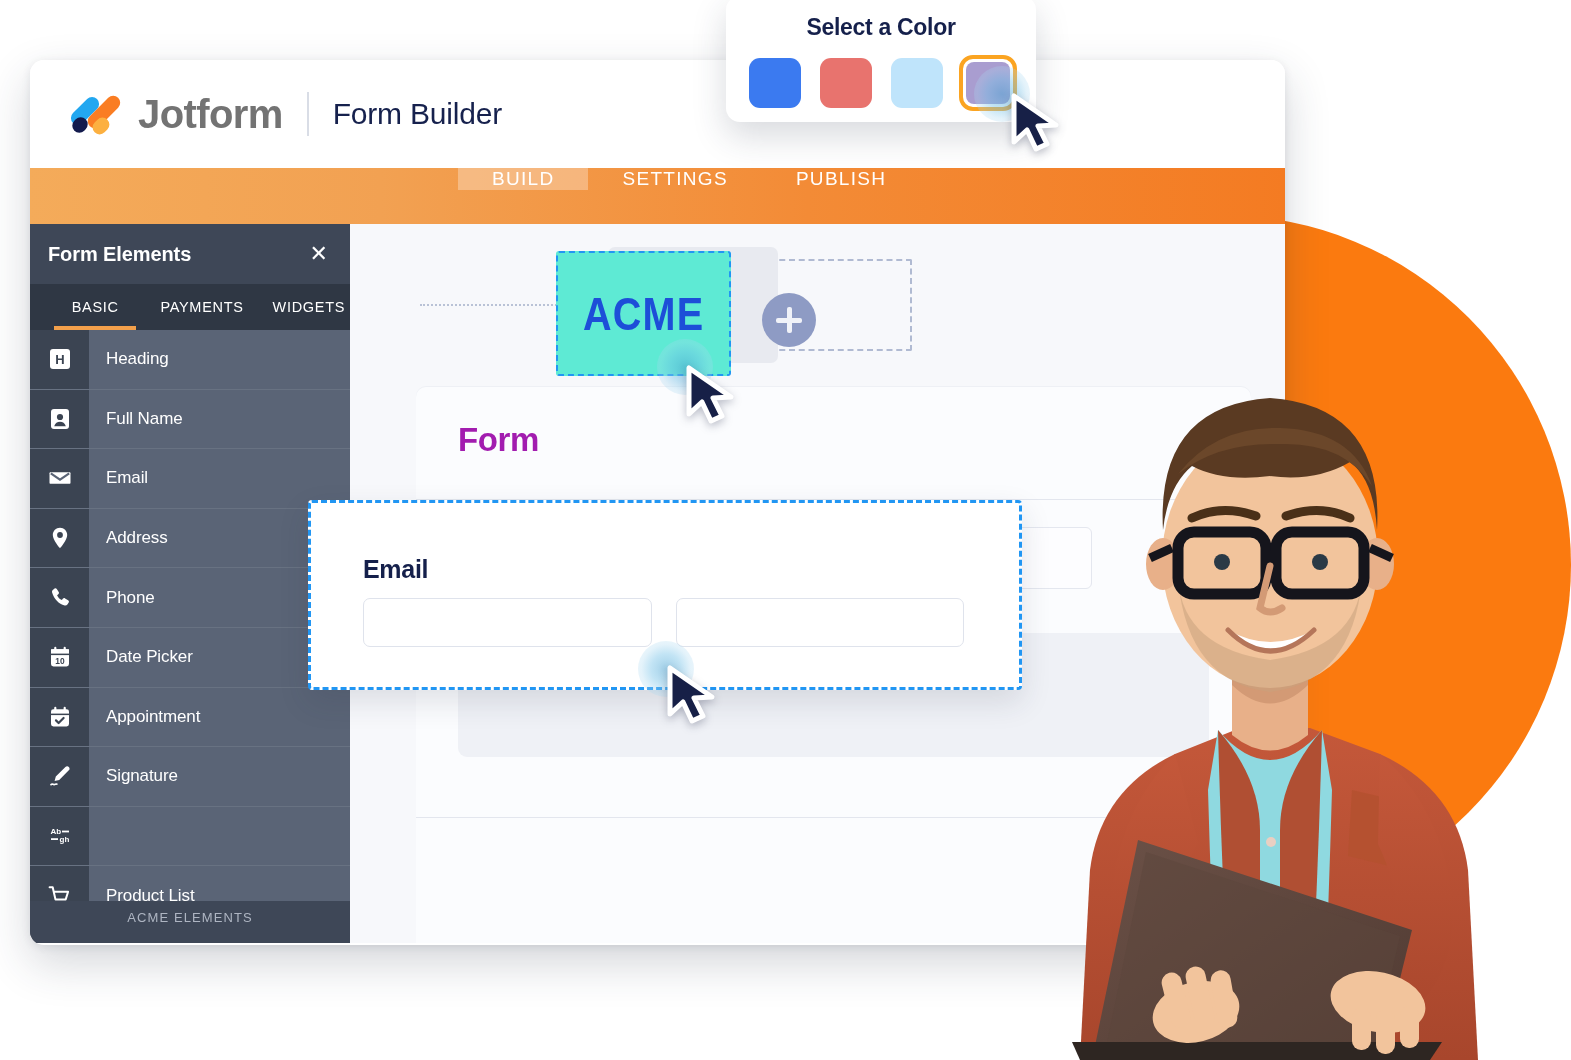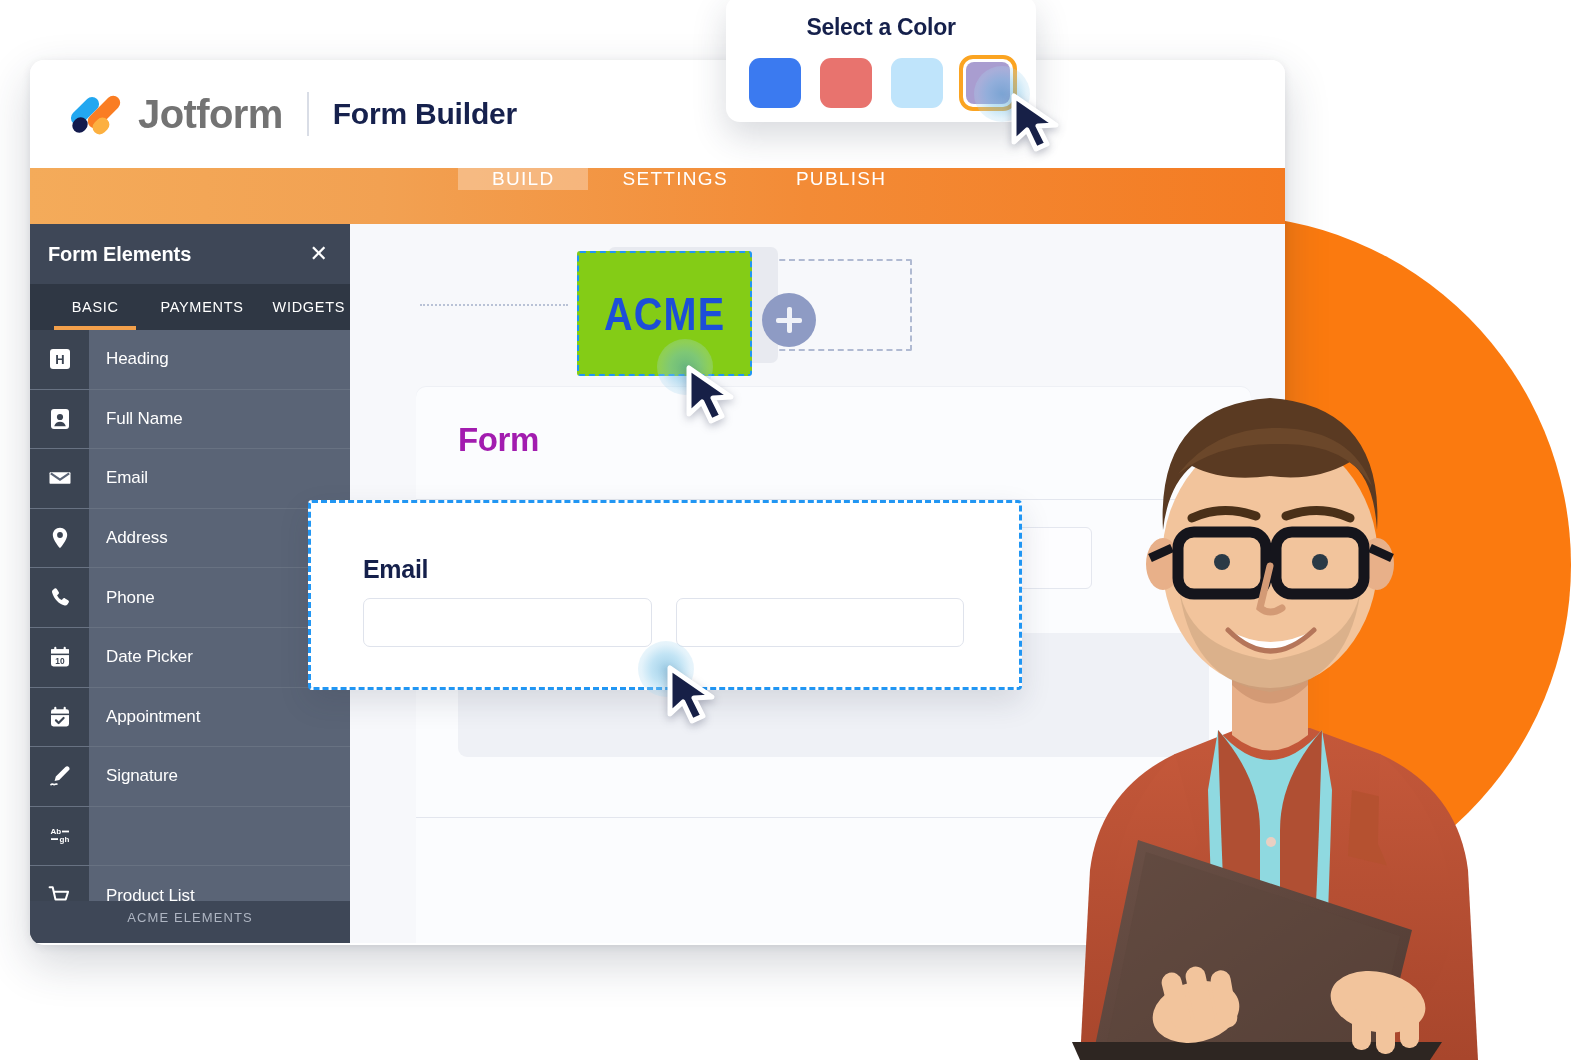--- a/index.html
+++ b/index.html
@@ -48,21 +48,21 @@
   .lm1 { width:14px; height:34px; left:8px;  top:2px;  background:#22a7f0; }
   .lm2 { width:14px; height:40px; left:27px; top:0px;  background:#fa7d23; }
   .lm3 { width:14px; height:16px; left:3px;  top:25px; background:#131b4d; }
   .lm4 { width:14px; height:18px; left:24px; top:25px; background:#fcb040; }
 
   .brand-name {
     font-size: 40px; font-weight: 700; color:#737373;
     letter-spacing:-0.6px;
   }
   .brand-sep { width:2px; height:44px; background:#d9dde6; margin:0 24px; }
-  .brand-sub { font-size:30px; font-weight:700; color:#16214d; letter-spacing:-0.2px; }
+  .brand-sub { font-size:30px; font-weight:400; color:#16214d; letter-spacing:-0.2px; }
 
   
   .nav-bar {
     height: 56px;
     background: linear-gradient(90deg,#f4ab5a 0%, #f2a152 28%, #f38b36 62%, #f47b22 100%);
     display:flex; align-items:flex-start;
     padding-left: 428px;
     position:relative;
   }
   .nav-tab {
@@ -133,22 +133,22 @@
   }
   .logo-dash-right {
     position:absolute; left:330px; top:0; width:162px; height:92px;
     border: 2px dashed #b0bad2; border-radius:2px;
   }
   .logo-shadow-box {
     position:absolute; left:188px; top:-12px; width:170px; height:116px;
     background:#e8eaf0; border-radius:7px;
   }
   .logo-box {
-    position:absolute; left:157px; top:-8px; width:175px; height:125px;
-    background:#84cc16; border:2px dashed #2196f3; border-radius:3px;
+    position:absolute; left:136px; top:-8px; width:175px; height:125px;
+    background:#5eead4; border:2px dashed #2196f3; border-radius:3px;
     display:flex; align-items:center; justify-content:center;
   }
   .acme-text {
     font-family:"Liberation Sans Narrow","Liberation Sans",sans-serif;
     font-size:46px; font-weight:700; color:#1d4ed8;
     letter-spacing:1.5px; transform: scaleX(0.86); transform-origin:center;
   }
   .plus-btn {
     position:absolute; left:342px; top:34px;
     width:54px; height:54px; border-radius:50%;

